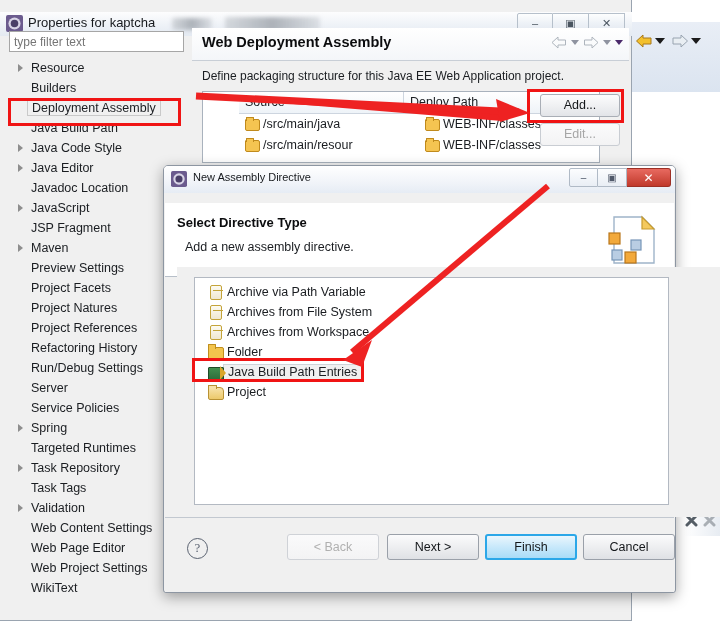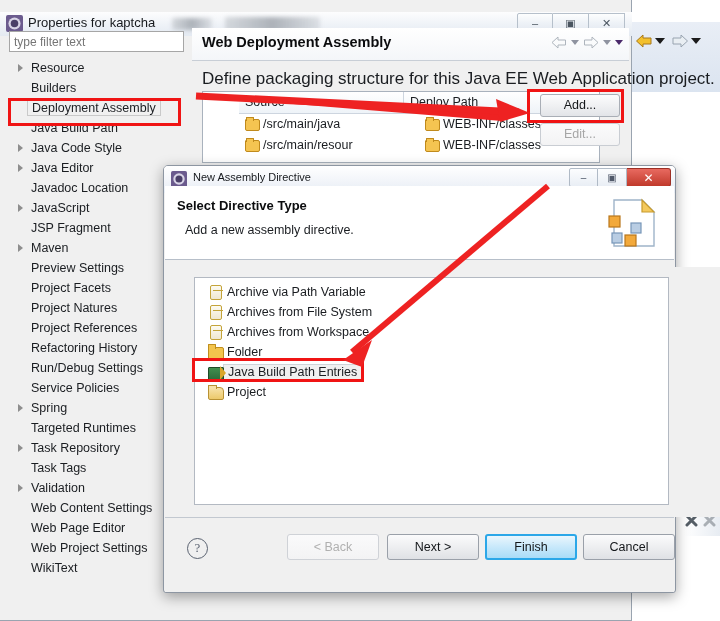--- a/index.html
+++ b/index.html
@@ -102,21 +102,21 @@
     background: linear-gradient(#ffffff,#f4f6f9);
     border-bottom: 1px solid #c8ced6;
   }
   .pr-head-title {
     position: absolute; left: 10px; top: 6px; font-size: 14.5px; font-weight: bold; color: #0b0c0e;
   }
   .pr-nav { position: absolute; right: 6px; top: 8px; display: flex; align-items: center; gap: 4px; }
   .caret-dn { width: 0;height: 0;border-left: 4px solid transparent;border-right: 4px solid transparent;
     border-top: 5px solid #8f93a0; }
   .caret-dn.solid { border-top-color: #4b2a6b; }
-  .pr-desc { position: absolute; left: 10px; top: 41px; font-size: 17px; color: #1a1d21; white-space: nowrap;}
+  .pr-desc { position: absolute; left: 10px; top: 41px; font-size: 12px; color: #1a1d21; white-space: nowrap;}
   .asm-table {
     position: absolute; left: 10px; top: 63px; width: 398px; height: 72px;
     background: #fff; border: 1px solid #a9b2bd; box-sizing: border-box; padding-left: 36px;
   }
   .asm-head {
     display: flex; height: 21px; background: linear-gradient(#ffffff,#eef3f8);
     border-bottom: 1px solid #cdd5df; font-size: 12.5px; color: #1a1d21;
   }
   .asm-head .c1 { width: 158px; padding-left: 6px; line-height: 21px; border-right: 1px solid #cdd5df; }
   .asm-head .c2 { flex: 1; padding-left: 6px; line-height: 21px; }
@@ -160,21 +160,21 @@
     width: 29px; height: 19px; border: 1px solid #b0bac6; border-left: none;
     background: linear-gradient(#fcfdfe,#e9eef5);
     display:flex;align-items:center;justify-content:center;font-size:10px;color:#50596a;
     box-sizing: border-box;
   }
   .nad-wb:first-child { border-left: 1px solid #b0bac6; border-radius: 2px 0 0 2px;}
   .nad-wb.close { width: 44px; background: linear-gradient(#e8writ,#c0392b); }
   .nad-wb.close { background: linear-gradient(#e86a60,#c0392b); border-color:#9d3025; color:#fff; border-radius: 0 3px 3px 0; font-size:12px;}
 
   .nad-header {
-    position: absolute; left: 1px; top: 20px; width: 509px; height: 74px;
+    position: absolute; left: 1px; top: 37px; width: 509px; height: 74px;
     background: #ffffff; border-bottom: 1px solid #b7bfc9; box-sizing: border-box;
   }
   .nad-h1 { position: absolute; left: 12px; top: 12px; font-size: 13px; font-weight: bold; color: #0b0c0e; }
   .nad-h2 { position: absolute; left: 20px; top: 37px; font-size: 12.5px; color: #1a1d21; text-align: right; }
   .nad-banner-ico { position: absolute; right: 14px; top: 10px; width: 56px; height: 54px; }
 
   .nad-body { position: absolute; left: 1px; top: 101px; width: 577px; height: 250px; background: #f0f0f0; margin-left: 12px; }
   .nad-list {
     position: absolute; left: 17px; top: 10px; width: 475px; height: 228px;
     background: #ffffff; border: 1px solid #b3b9c2; box-sizing: border-box;
@@ -300,20 +300,21 @@
           <div class="tree-item"><span class="tree-lbl">Javadoc Location</span></div>
           <div class="tree-item"><span class="tree-arrow"></span><span class="tree-lbl">JavaScript</span></div>
           <div class="tree-item"><span class="tree-lbl">JSP Fragment</span></div>
           <div class="tree-item"><span class="tree-arrow"></span><span class="tree-lbl">Maven</span></div>
           <div class="tree-item"><span class="tree-lbl">Preview Settings</span></div>
           <div class="tree-item"><span class="tree-lbl">Project Facets</span></div>
           <div class="tree-item"><span class="tree-lbl">Project Natures</span></div>
           <div class="tree-item"><span class="tree-lbl">Project References</span></div>
           <div class="tree-item"><span class="tree-lbl">Refactoring History</span></div>
           <div class="tree-item"><span class="tree-lbl">Run/Debug Settings</span></div>
+          <div class="tree-item"><span class="tree-lbl">Server</span></div>
           <div class="tree-item"><span class="tree-lbl">Service Policies</span></div>
           <div class="tree-item"><span class="tree-arrow"></span><span class="tree-lbl">Spring</span></div>
           <div class="tree-item"><span class="tree-lbl">Targeted Runtimes</span></div>
           <div class="tree-item"><span class="tree-arrow"></span><span class="tree-lbl">Task Repository</span></div>
           <div class="tree-item"><span class="tree-lbl">Task Tags</span></div>
           <div class="tree-item"><span class="tree-arrow"></span><span class="tree-lbl">Validation</span></div>
           <div class="tree-item"><span class="tree-lbl">Web Content Settings</span></div>
           <div class="tree-item"><span class="tree-lbl">Web Page Editor</span></div>
           <div class="tree-item"><span class="tree-lbl">Web Project Settings</span></div>
           <div class="tree-item"><span class="tree-lbl">WikiText</span></div>

